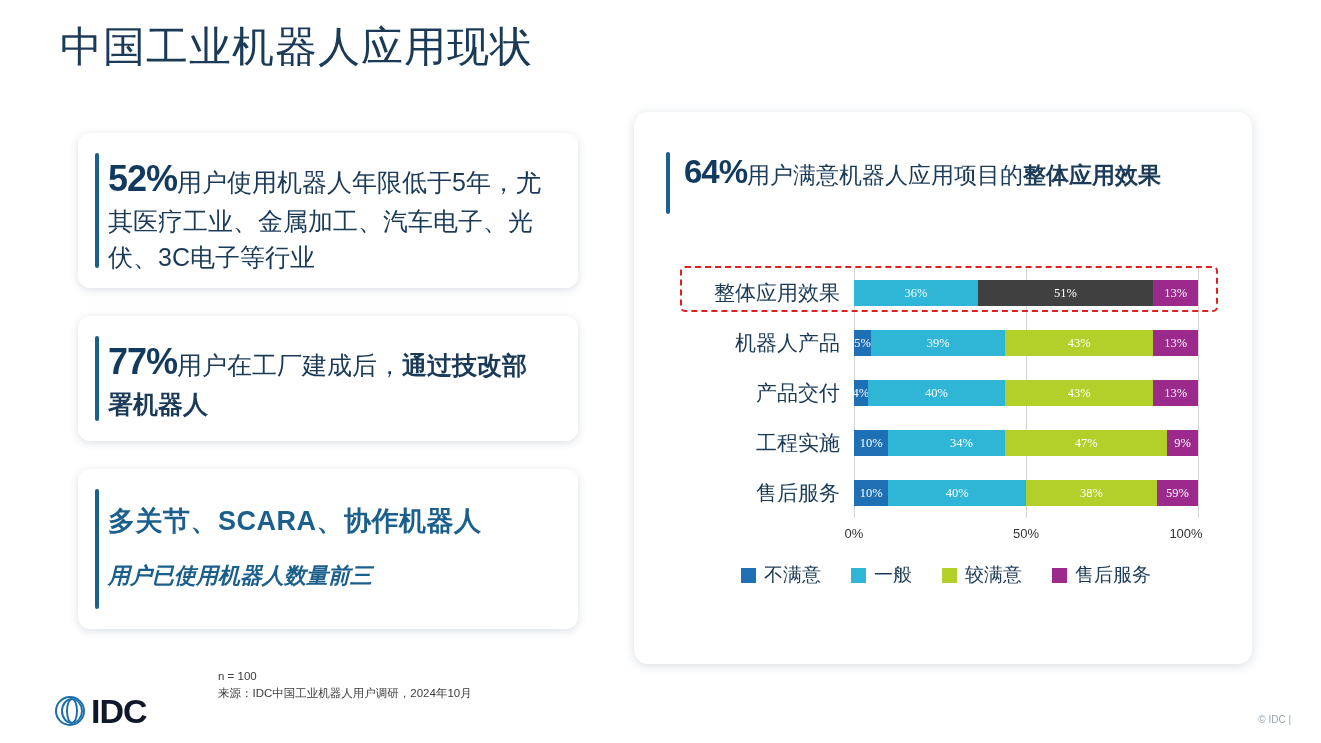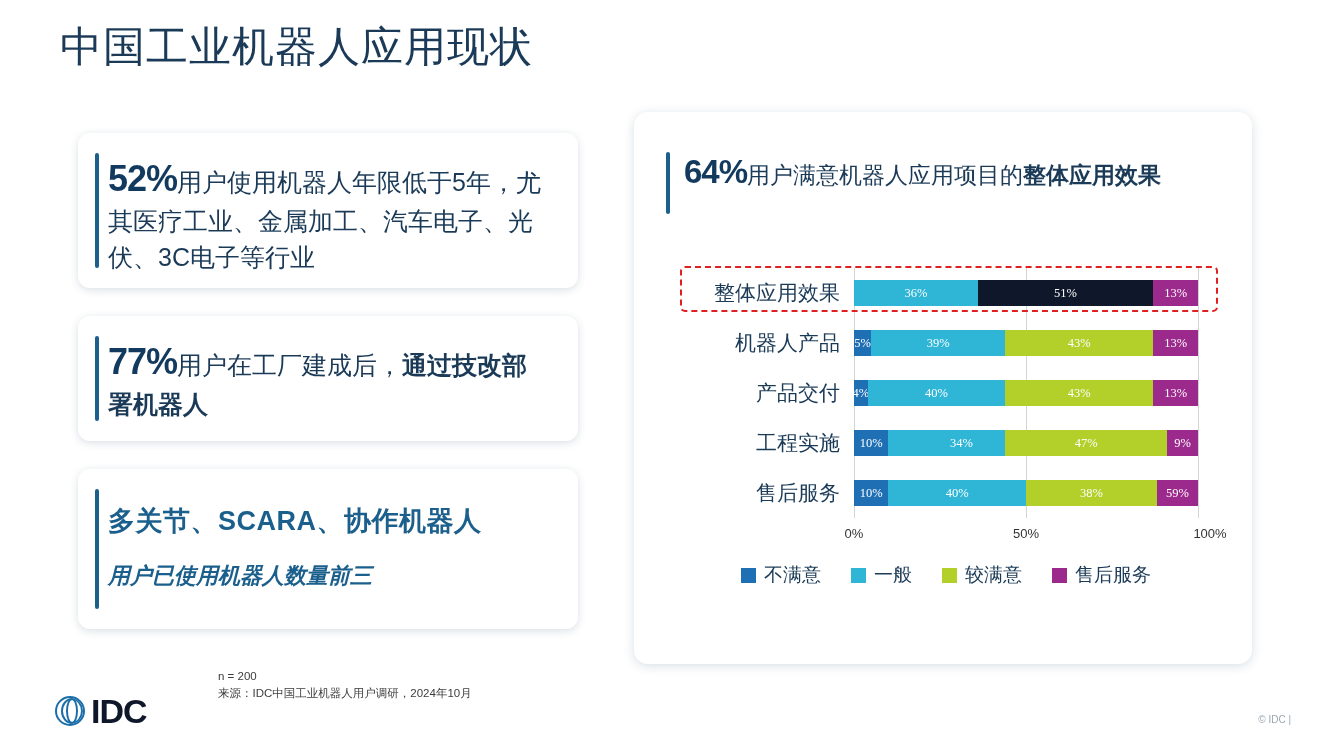--- a/index.html
+++ b/index.html
@@ -279,21 +279,21 @@
 
   <div class="card card3">
     <div class="accent"></div>
     <div class="headline">多关节、SCARA、协作机器人</div>
     <div class="sub">用户已使用机器人数量前三</div>
   </div>
 
 </div>
 
 <div class="source">
-  <div>n = 200</div>
+  <div>n = 100</div>
   <div>来源：IDC中国工业机器人用户调研，2024年10月</div>
 </div>
 
 <div class="logo">
   <div class="globe"></div>
   <div class="txt">IDC</div>
 </div>
 <div class="footer-right">© IDC |</div>
 
 <div class="right-panel">
@@ -308,21 +308,21 @@
   <div class="chart">
     <div class="gridline" style="left:188px;"></div>
     <div class="gridline" style="left:360px;"></div>
     <div class="gridline" style="left:532px;"></div>
 
     <div class="rows" id="chart-rows">
         <div class="row">
           <div class="row-label">整体应用效果</div>
           <div class="bar">
             <div class="seg" style="width: 36%; background: rgb(47, 181, 214);">36%</div>
-            <div class="seg" style="width: 51%; background: #0f172a;">51%</div>
+            <div class="seg" style="width: 51%; background: #404040;">51%</div>
             <div class="seg" style="width: 13%; background: rgb(156, 42, 140);">13%</div>
           </div>
         </div>
         <div class="row">
           <div class="row-label">机器人产品</div>
           <div class="bar">
             <div class="seg" style="width: 5%; background: rgb(31, 111, 181);">5%</div>
             <div class="seg" style="width: 39%; background: rgb(47, 181, 214);">39%</div>
             <div class="seg" style="width: 43%; background: rgb(178, 207, 42);">43%</div>
             <div class="seg" style="width: 13%; background: rgb(156, 42, 140);">13%</div>
@@ -355,21 +355,21 @@
             <div class="seg" style="width: 12%; background: rgb(156, 42, 140);">59%</div>
           </div>
         </div>
       </div>
 
     <div class="highlight-box"></div>
 
     <div class="axis" id="chart-axis">
         <span style="left: 0px;">0%</span>
         <span style="left: 172px;">50%</span>
-        <span style="left: 356px; text-align: center;">100%</span>
+        <span style="left: 332px; text-align: center;">100%</span>
       </div>
   </div>
 
   <div class="legend" id="chart-legend">
       <div class="legend-item">
         <div class="legend-swatch" style="background: rgb(31, 111, 181);"></div>
         <div class="legend-label">不满意</div>
       </div>
       <div class="legend-item">
         <div class="legend-swatch" style="background: rgb(47, 181, 214);"></div>

